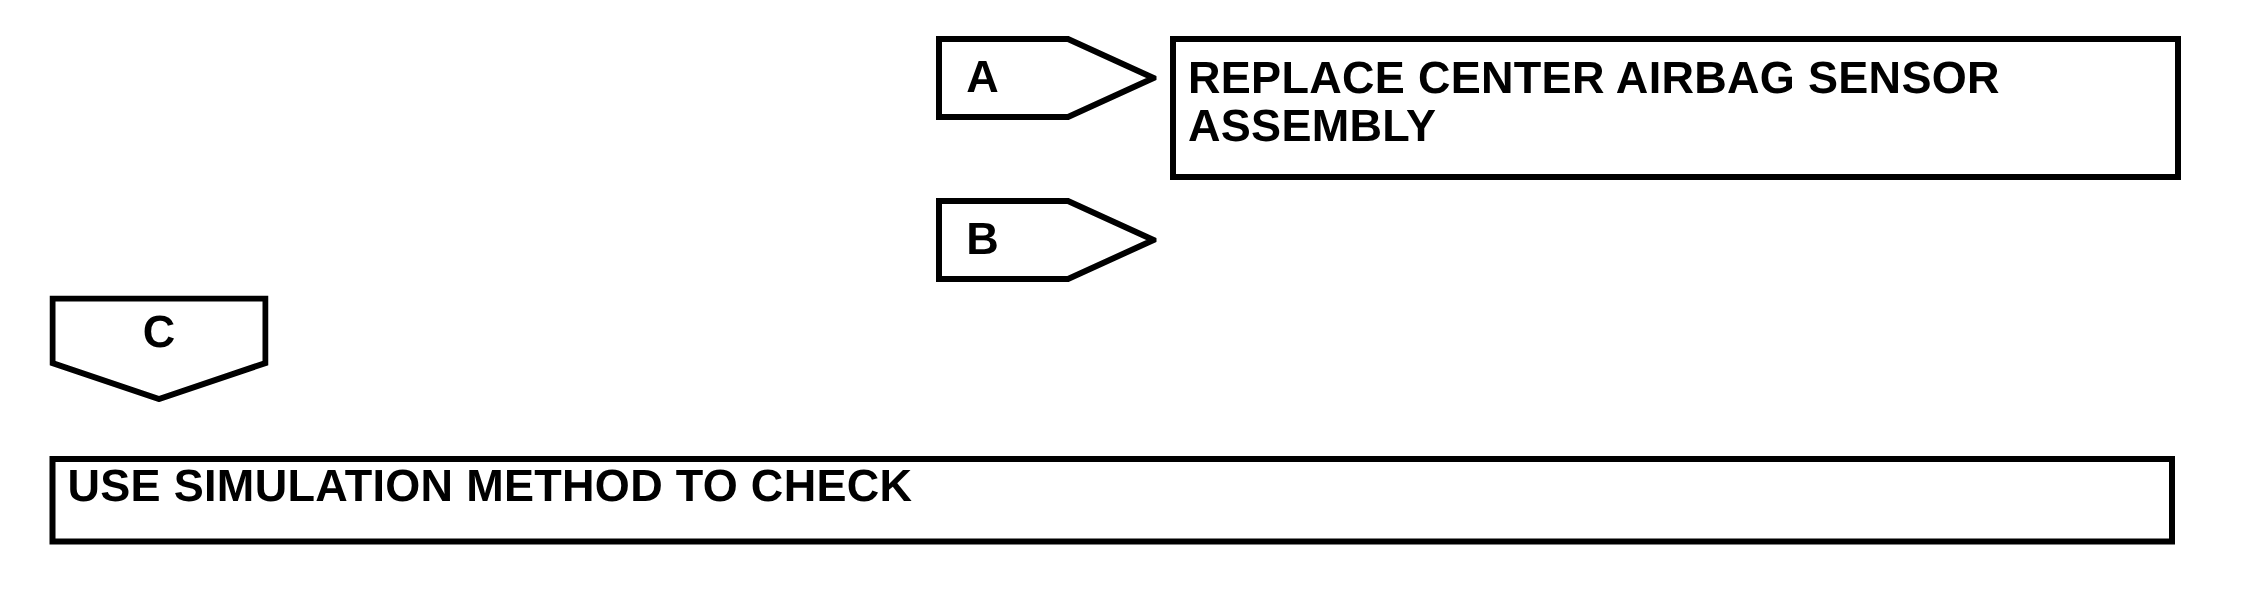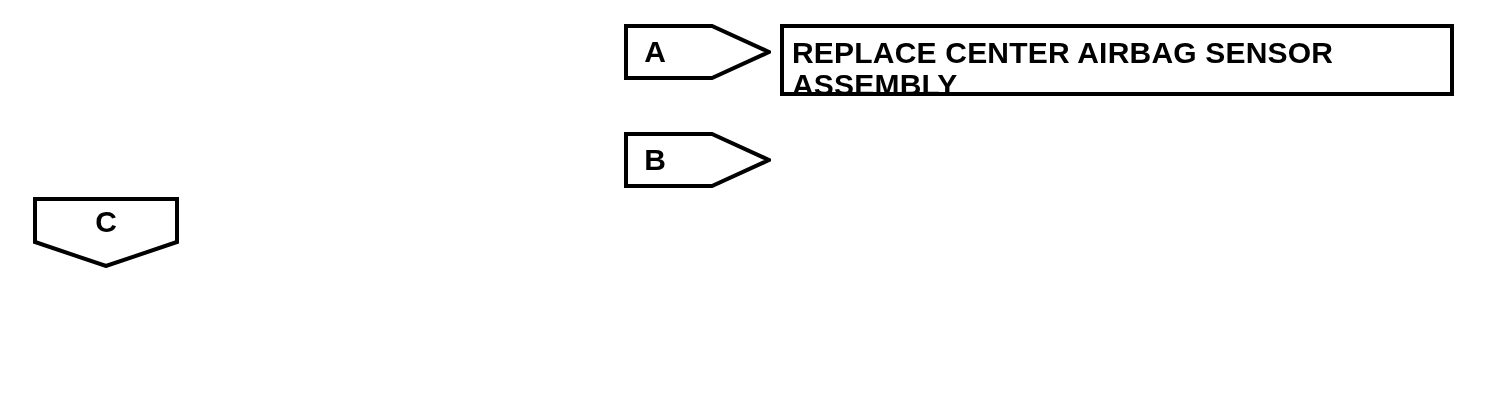--- a/index.html
+++ b/index.html
@@ -47,21 +47,21 @@
     border: 4px solid #000000;
     background: #ffffff;
     font-weight: bold;
     font-size: 30px;
     line-height: 32px;
     letter-spacing: 0.2px;
   }
   .action-box .action-text {
     display: block;
   }
-  #box-a { left: 780px; top: 24px;  width: 674px;  height: 72px; padding: 9px 6px 13px 8px; }
+  #box-a { left: 780px; top: 24px;  width: 674px;  height: 96px; padding: 9px 6px 13px 8px; }
   #box-b { left: 780px; top: 131px; width: 674px;  height: 62px; padding: 7px 6px 0 8px; }
   #box-c { left: 33px;  top: 304px; width: 1417px; height: 59px; padding: 1px 6px 0 8px; }
 
   #connector-a { left: 624px; top: 24px;  width: 147px; height: 56px; }
   #connector-b { left: 624px; top: 132px; width: 147px; height: 56px; }
   #connector-c { left: 33px;  top: 197px; width: 146px; height: 71px; }
 </style>
 </head>
 <body>
 
@@ -86,14 +86,17 @@
   </div>
 
 
   <div class="connector connector-down" id="connector-c">
     <svg width="146" height="71" viewBox="0 0 146 71">
       <polygon points="2,2 144,2 144,45 73,69 2,45" fill="#ffffff" stroke="#000000" stroke-width="4" stroke-linejoin="miter"></polygon>
     </svg>
     <span class="connector-label">C</span>
   </div>
 
+  <div class="action-box" id="box-c">
+    <span class="action-text">USE SIMULATION METHOD TO CHECK</span>
+  </div>
 
 </div>
 
 </body></html>

